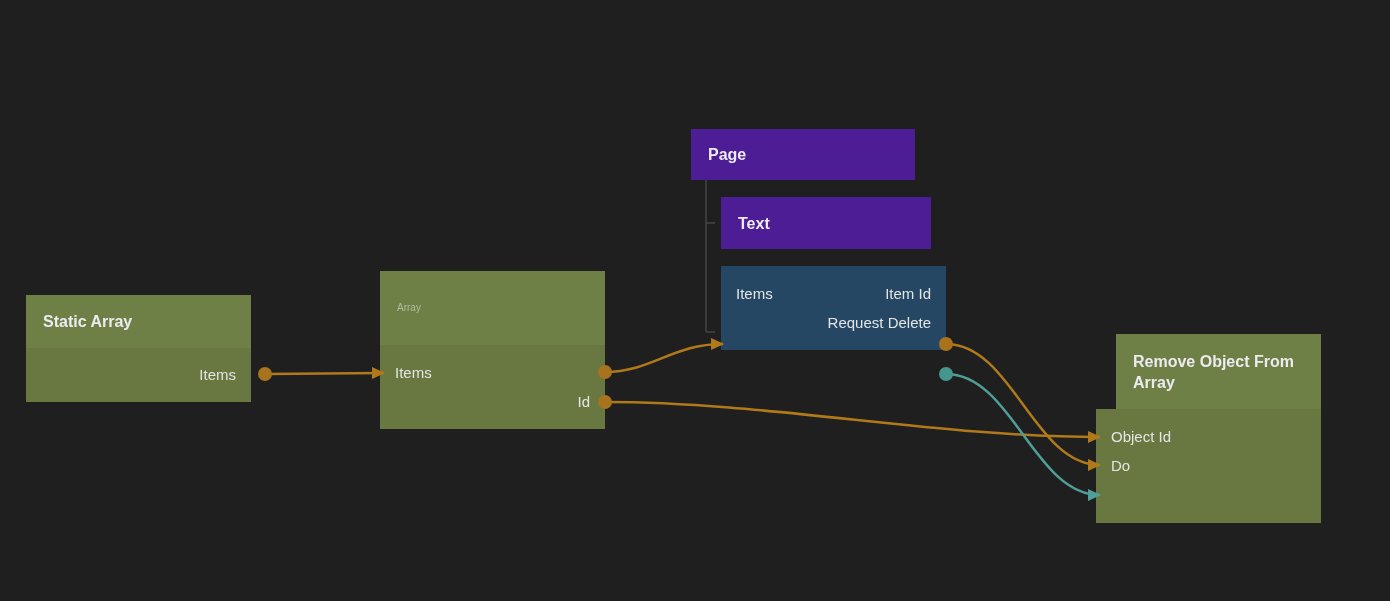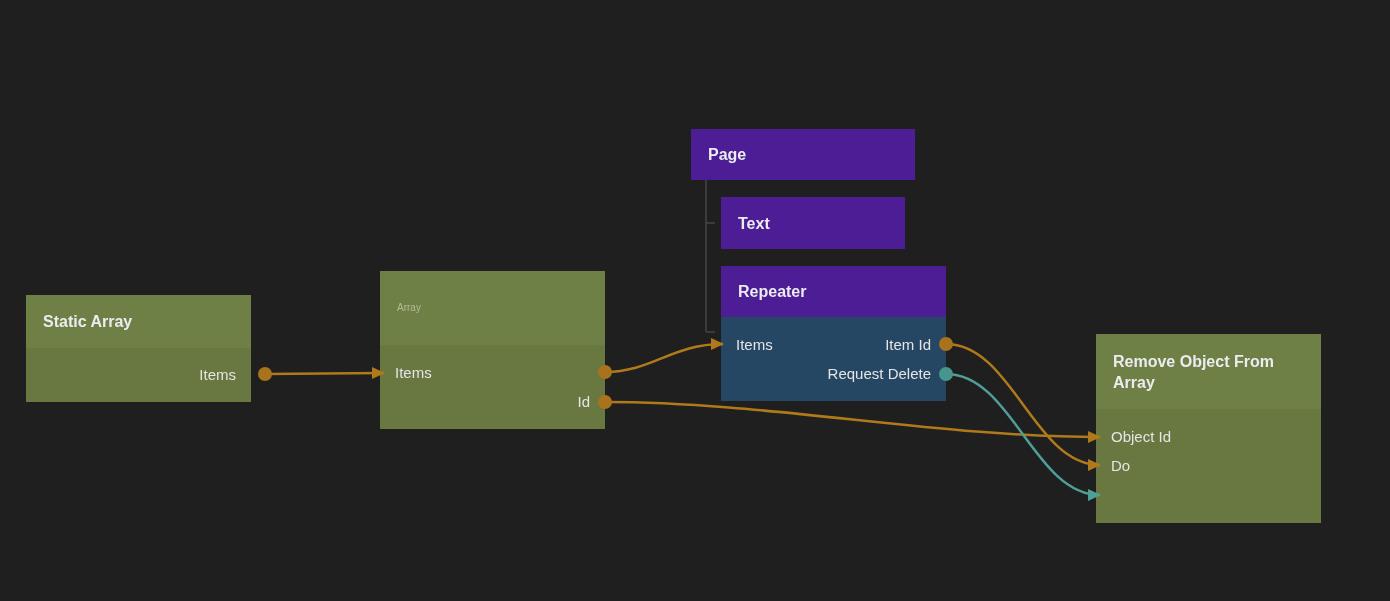--- a/index.html
+++ b/index.html
@@ -32,33 +32,33 @@
   .purple  .node-header{background:#7b2da0;}
   .blue    .node-header{background:#4c1d95;}
   .blue    .node-body  {background:#264763;}
   .green   .node-header{background:#6f8046;}
   .green   .node-body  {background:#687840;}
   
   #node-page-inputs {left:541px;top:52px;width:224px;}
   #node-page-inputs .node-header{height:53px;}
   #node-page        {left:691px;top:129px;width:224px;}
   #node-page        .node-header{height:51px;}
-  #node-text        {left:721px;top:197px;width:184px;}
+  #node-text        {left:721px;top:197px;width:210px;}
   #node-text        .node-header{height:52px;}
   #node-repeater    {left:721px;top:266px;width:225px;}
   #node-repeater    .node-header{height:51px;}
   #node-repeater    .node-body{height:84px;}
   #node-static-array{left:26px;top:295px;width:225px;}
   #node-static-array .node-header{height:53px;}
   #node-static-array .node-body{height:54px;padding-top:12px;}
   #node-recipe-list {left:380px;top:271px;width:225px;}
   #node-recipe-list .node-header{height:74px;}
   #node-recipe-list .node-body{height:84px;}
   #node-remove      {left:1096px;top:334px;width:225px;}
-  #node-remove      .node-header{height:75px;}
+  #node-remove      .node-header{height:75px;margin-left:20px;}
   #node-remove      .node-body{height:114px;}
   
   #wires{position:absolute;left:0;top:0;z-index:5;pointer-events:none;}
   .wire{fill:none;stroke-width:2.5px;}
   .wire-orange{stroke:#b07a1a;}
   .wire-teal{stroke:#4f9f97;}
   .tree-line{stroke:#464646;stroke-width:1.5px;fill:none;}
   .dot-orange{fill:#a8731c;}
   .dot-teal{fill:#47968e;}
 </style>
@@ -74,23 +74,20 @@
     </div>
   </div>
 
   <div class="node blue" id="node-text">
     <div class="node-header">
       <div class="node-title">Text</div>
     </div>
   </div>
 
   <div class="node blue" id="node-repeater">
-    <div class="node-header">
-      <div class="node-title">Repeater</div>
-    </div>
     <div class="node-body">
       <div class="port-row">
         <span class="port-label">Items</span>
         <span class="port-label">Item Id</span>
       </div>
       <div class="port-row right">
         <span class="port-label">Request Delete</span>
       </div>
     </div>
   </div>

